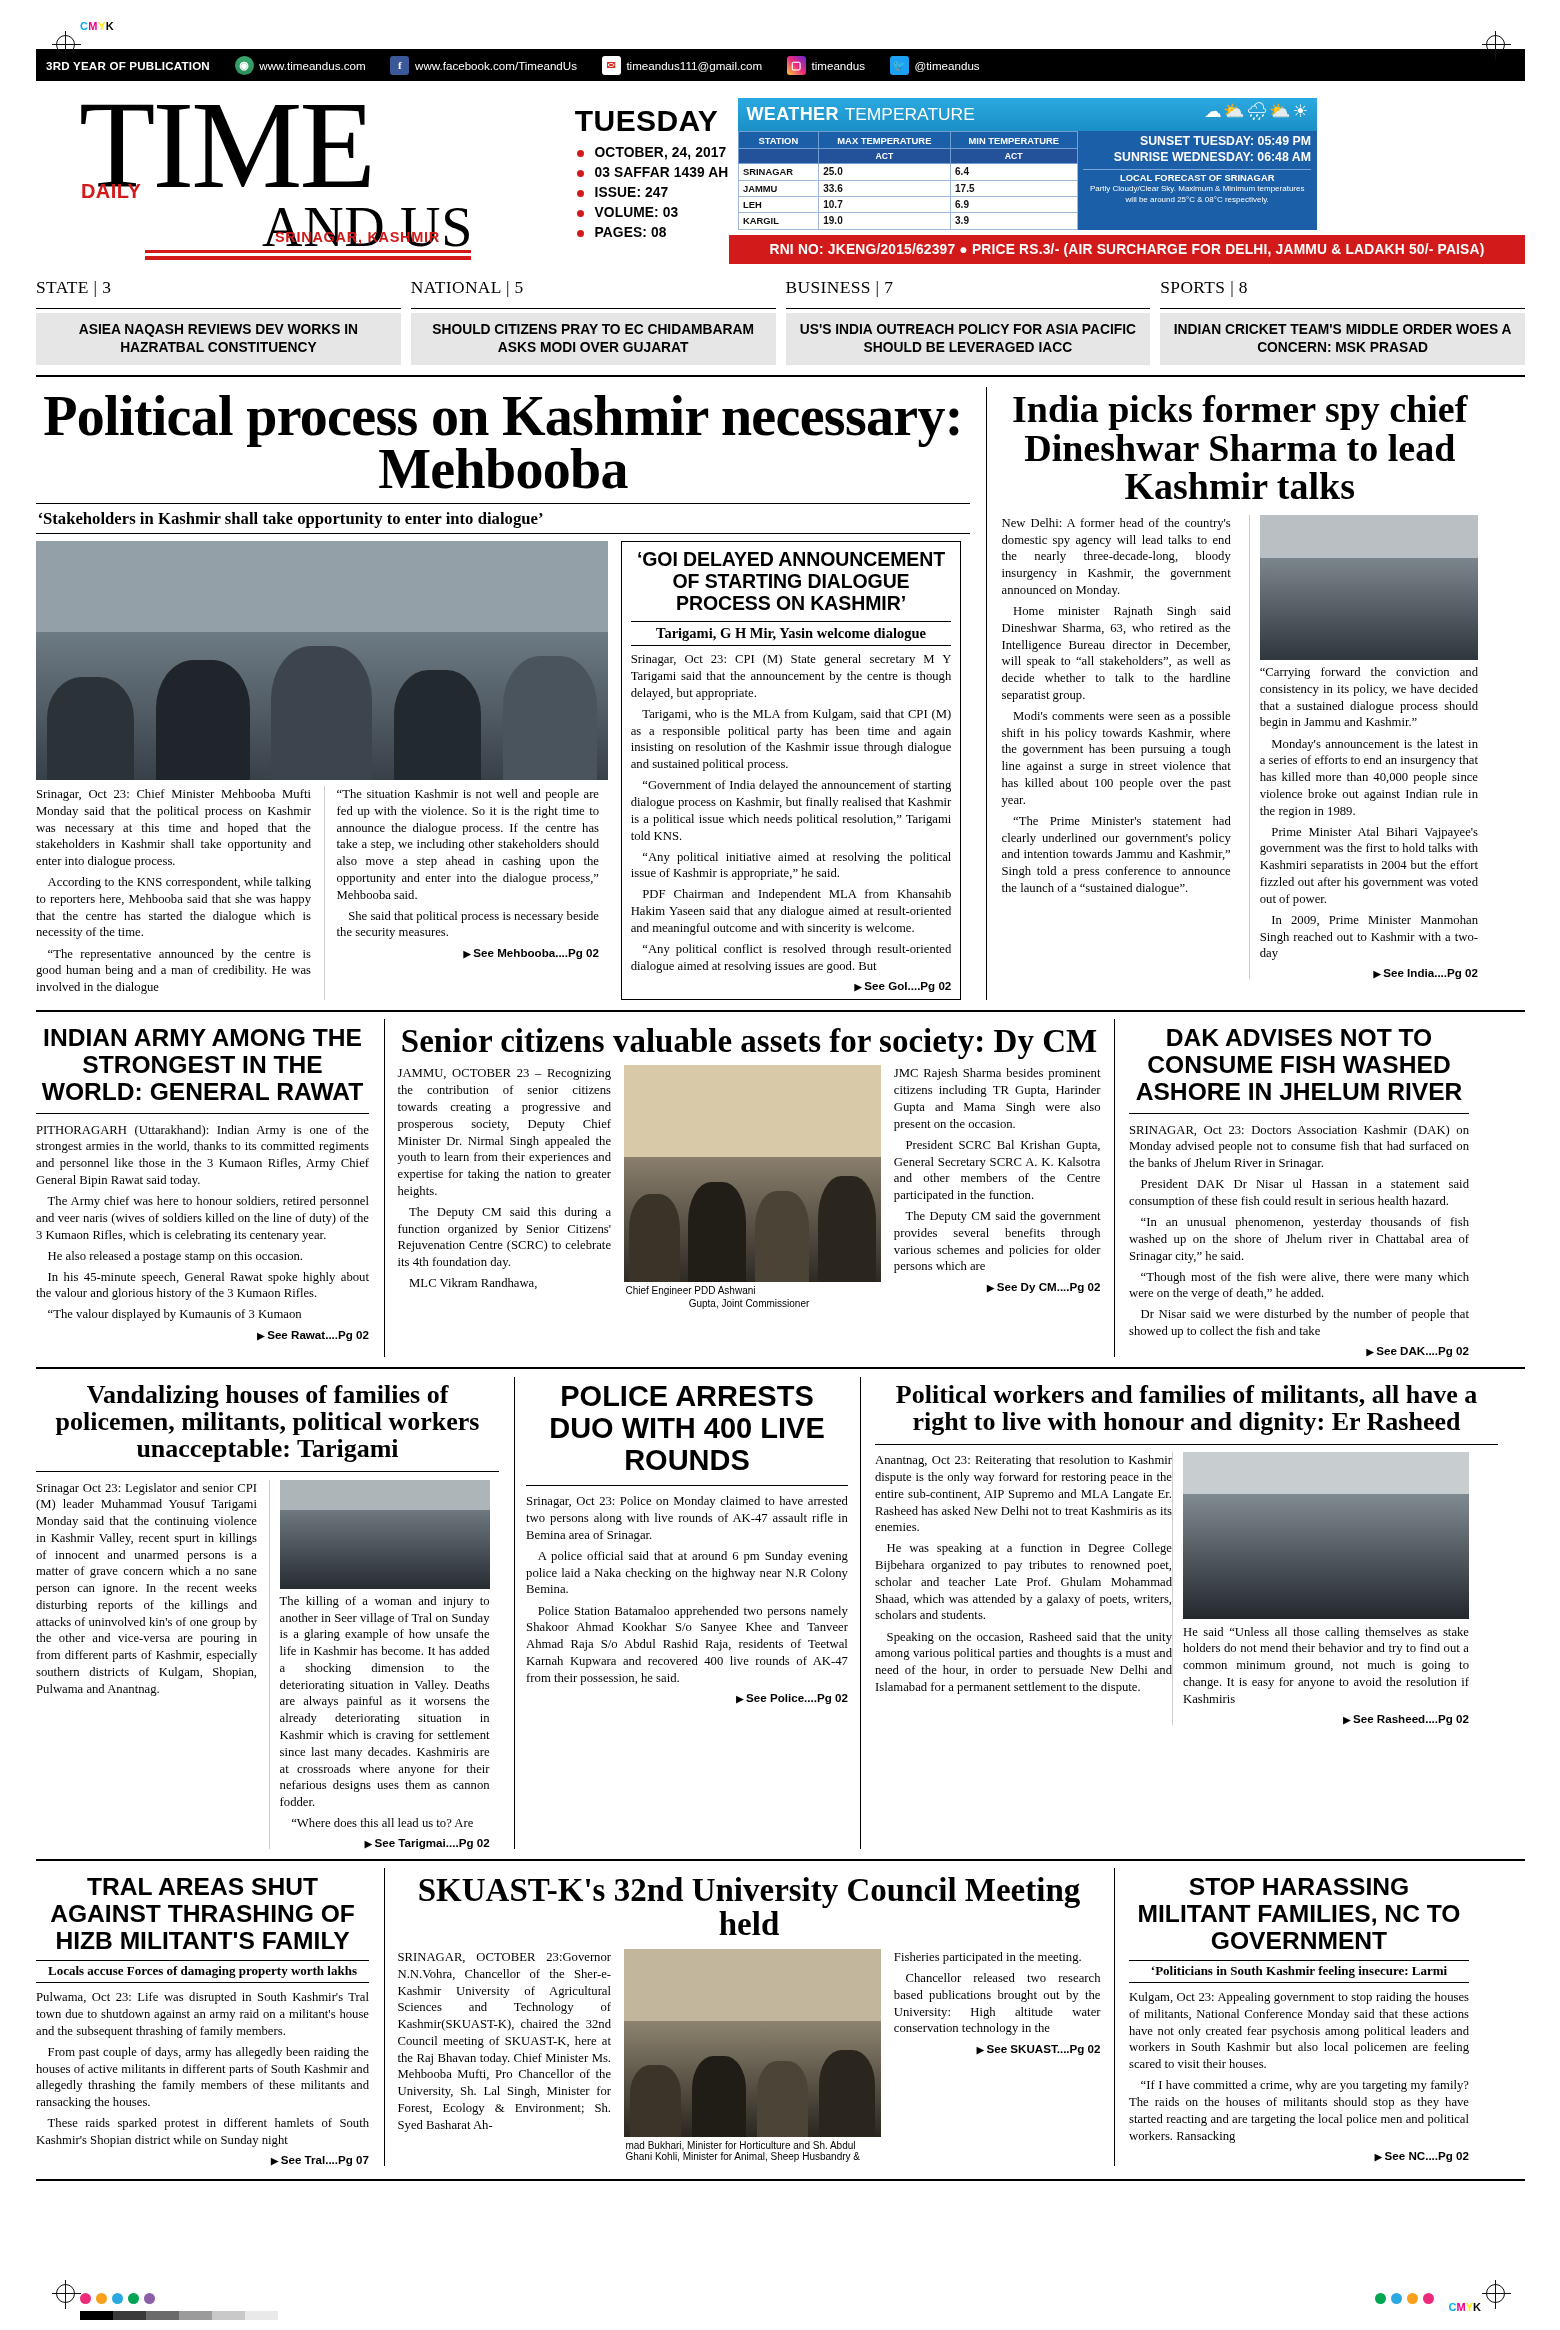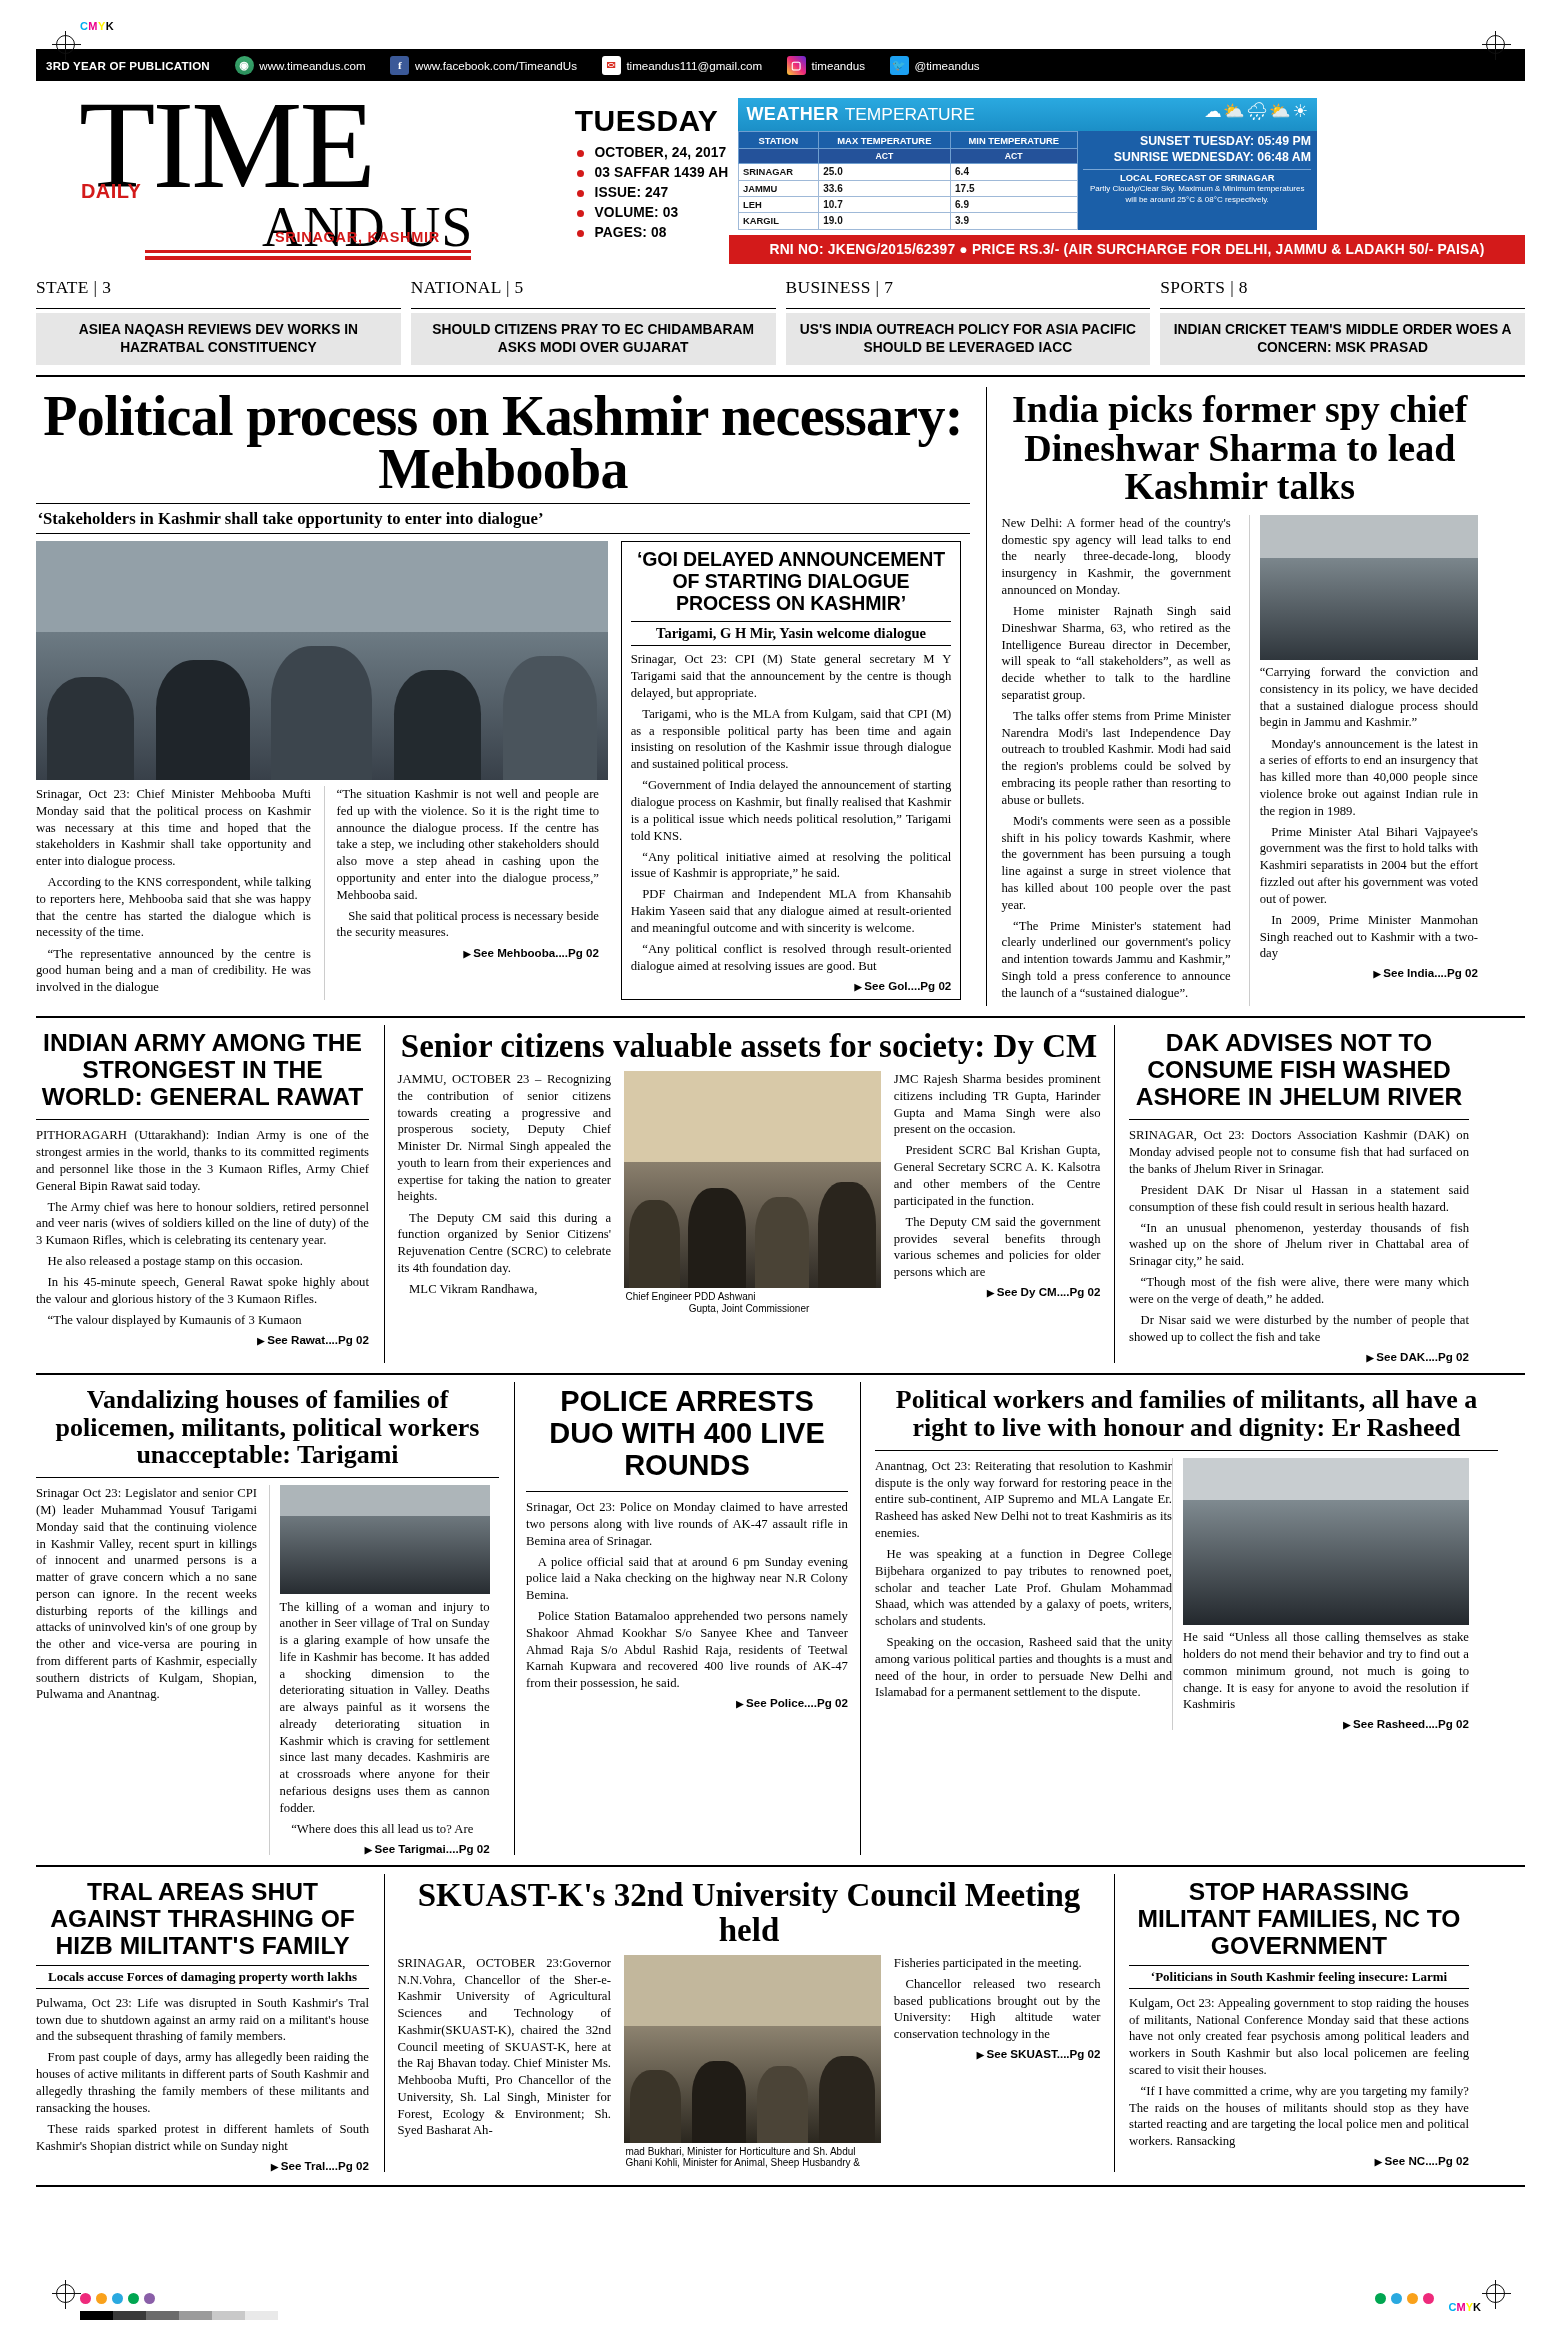--- a/index.html
+++ b/index.html
@@ -420,21 +420,20 @@
         </div>
       </div>
     </div>
 
     <div class="col-right vsep" style="padding-left:14.5px;">
       <h1 class="lead2">India picks former spy chief Dineshwar Sharma to lead Kashmir talks</h1>
       <div style="display:flex;gap:18px;">
         <div style="width:230px;">
           <p class="tx first">New Delhi: A former head of the country's domestic spy agency will lead talks to end the nearly three-decade-long, bloody insurgency in Kashmir, the government announced on Monday.</p>
           <p class="tx">Home minister Rajnath Singh said Dineshwar Sharma, 63, who retired as the Intelligence Bureau director in December, will speak to “all stakeholders”, as well as decide whether to talk to the hardline separatist group.</p>
-          <p class="tx">The talks offer stems from Prime Minister Narendra Modi's last Independence Day outreach to troubled Kashmir. Modi had said the region's problems could be solved by embracing its people rather than resorting to abuse or bullets.</p>
           <p class="tx">Modi's comments were seen as a possible shift in his policy towards Kashmir, where the government has been pursuing a tough line against a surge in street violence that has killed about 100 people over the past year.</p>
           <p class="tx">“The Prime Minister's statement had clearly underlined our government's policy and intention towards Jammu and Kashmir,” Singh told a press conference to announce the launch of a “sustained dialogue”.</p>
         </div>
         <div style="width:230px;border-left:0.7px solid #ccc;padding-left:10px;">
           <div class="photo" style="height:145px;">
             <div class="ph-sky" style="background:#b9bfc2"></div>
             <div class="ph-people" style="height:70%;background:linear-gradient(180deg,#7b868c,#2f363c)"></div>
           </div>
           <p class="tx first" style="margin-top:4.3px;">“Carrying forward the conviction and consistency in its policy, we have decided that a sustained dialogue process should begin in Jammu and Kashmir.”</p>
           <p class="tx">Monday's announcement is the latest in a series of efforts to end an insurgency that has killed more than 40,000 people since violence broke out against Indian rule in the region in 1989.</p>
@@ -561,21 +560,21 @@
 
   <div class="hr-thick"></div>
 
   <div class="blockrow">
     <div style="width:333px;">
       <h2 class="sec">TRAL AREAS SHUT AGAINST THRASHING OF HIZB MILITANT'S FAMILY</h2>
       <div class="subhead">Locals accuse Forces of damaging property worth lakhs</div>
       <p class="tx first">Pulwama, Oct 23: Life was disrupted in South Kashmir's Tral town due to shutdown against an army raid on a militant's house and the subsequent thrashing of family members.</p>
       <p class="tx">From past couple of days, army has allegedly been raiding the houses of active militants in different parts of South Kashmir and allegedly thrashing the family members of these militants and ransacking the houses.</p>
       <p class="tx">These raids sparked protest in different hamlets of South Kashmir's Shopian district while on Sunday night</p>
-      <div class="jump">See Tral....Pg 02</div>
+      <div class="jump">See Tral....Pg 07</div>
     </div>
 
     <div style="width:731px;border-left:0.7px solid #000;border-right:0.7px solid #000;padding:0 13px;">
       <h2 class="serif">SKUAST-K's 32nd University Council Meeting held</h2>
       <div style="display:flex;gap:13px;">
         <div style="width:217px;">
           <p class="tx first">SRINAGAR, OCTOBER 23:Governor N.N.Vohra, Chancellor of the Sher-e-Kashmir University of Agricultural Sciences and Technology of Kashmir(SKUAST-K), chaired the 32nd Council meeting of SKUAST-K, here at the Raj Bhavan today. Chief Minister Ms. Mehbooba Mufti, Pro Chancellor of the University, Sh. Lal Singh, Minister for Forest, Ecology &amp; Environment; Sh. Syed Basharat Ah-</p>
         </div>
         <div style="width:261px;">
           <div class="photo" style="height:188px;">

